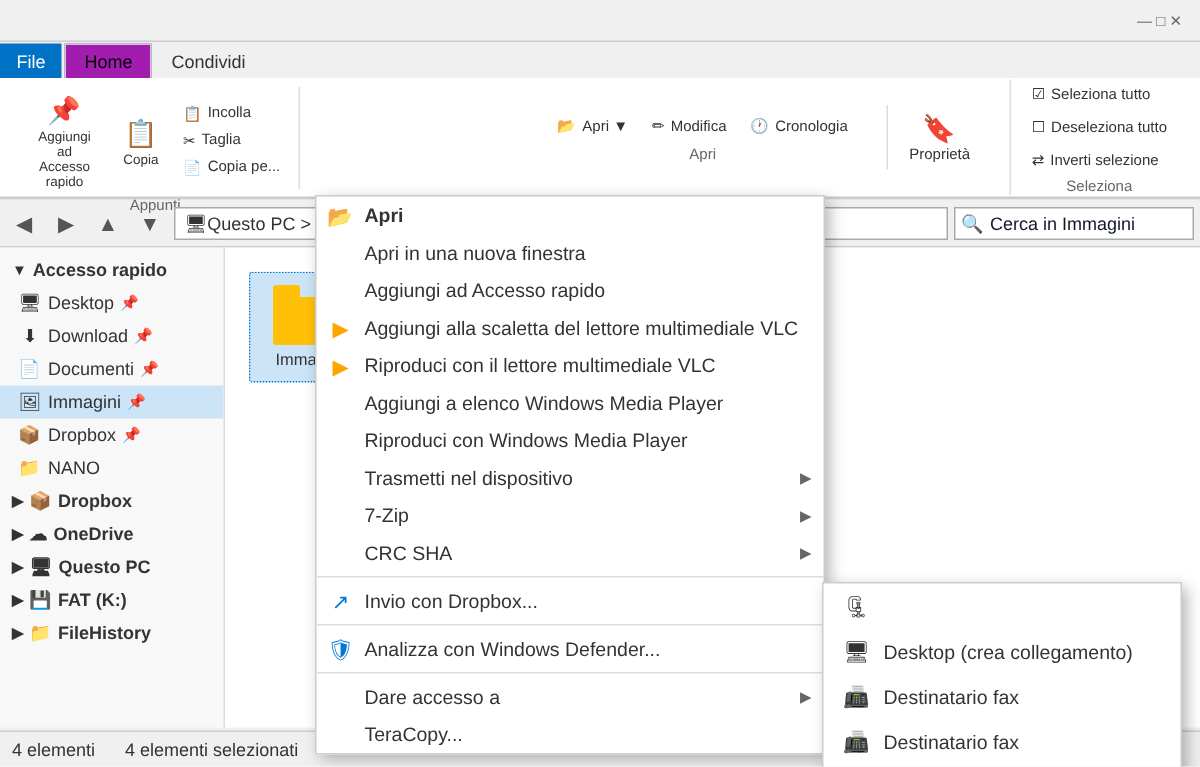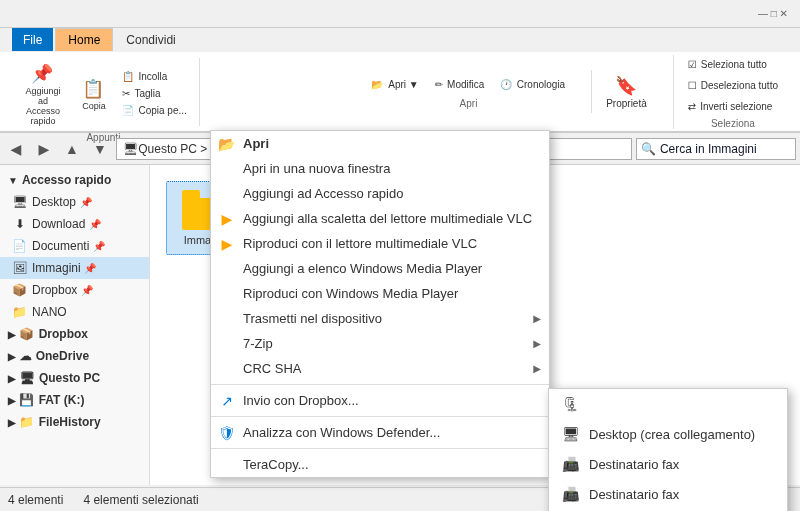--- a/index.html
+++ b/index.html
@@ -25,36 +25,36 @@
 
     
     .ribbon {
       background: #f0f0f0;
       border-bottom: 1px solid #ccc;
     }
 
     .ribbon-tabs {
       display: flex;
       height: 24px;
-      align-items: flex-start;
-      padding-left: 12px;
+      align-items: center;
+      padding-left: 0;
     }
 
     .ribbon-tab {
       padding: 4px 12px;
       font-size: 12px;
       cursor: pointer;
       border: 1px solid transparent;
       border-bottom: none;
       background: transparent;
       color: #333;
     }
 
     .ribbon-tab.active {
-      background: #fdba74;
+      background: #a21caf;
       border-color: #ccc;
       color: #000;
     }
 
     .ribbon-tab.file-tab {
       background: #0072c6;
       color: white;
       padding: 4px 10px;
       margin-right: 2px;
     }
@@ -590,20 +590,23 @@
   <div class="ctx-item">
     <span class="ctx-icon" style="color:#0078d7;">↗</span>
     <span>Invio con Dropbox...</span>
   </div>
   <div class="ctx-separator"></div>
   <div class="ctx-item">
     <span class="ctx-icon" style="color:#0078d7;">🛡</span>
     <span>Analizza con Windows Defender...</span>
   </div>
   <div class="ctx-separator"></div>
+  <div class="ctx-item has-submenu">
+    <span>Dare accesso a</span>
+  </div>
   <div class="ctx-item">
     <span>TeraCopy...</span>
   </div>
 
 </div>
 
 <div class="submenu-invia">
   <div class="sub-item">
     <span class="sub-icon">🗜</span>
   </div>

